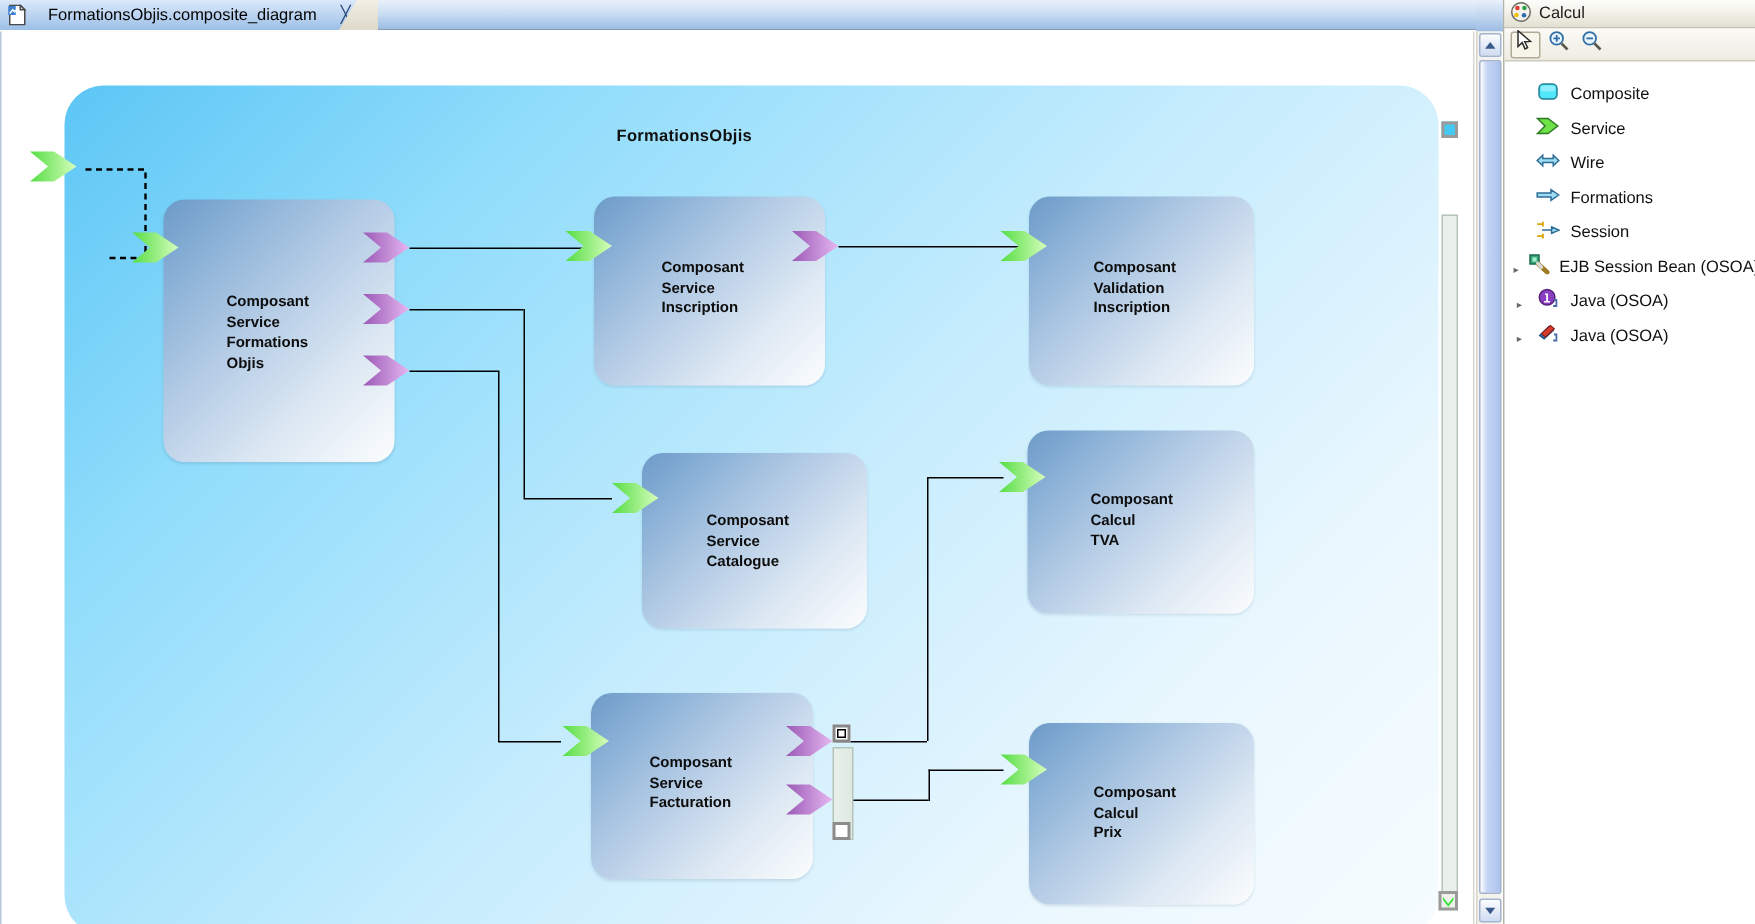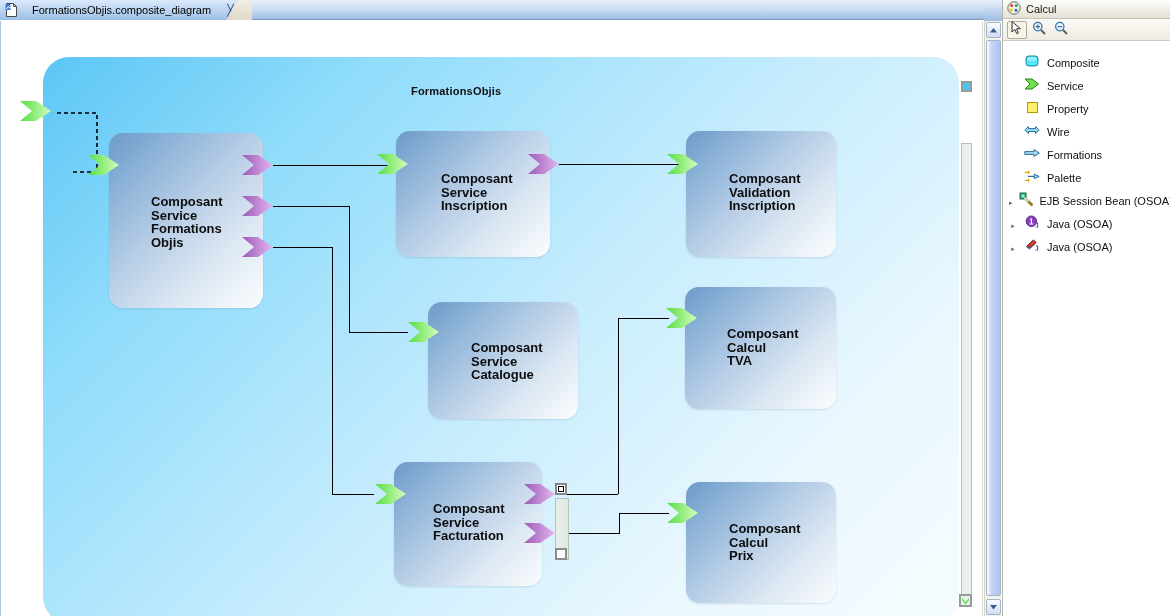--- a/index.html
+++ b/index.html
@@ -76,21 +76,21 @@
 
   
   .comp {
     position: absolute;
     border-radius: 14px;
     background: linear-gradient(135deg, #6d9ac8 0%, #89b0d6 18%, #b6cde6 45%, #dde8f3 72%, #fbfdfe 100%);
     box-shadow: 0 1px 2px rgba(70,100,130,.18);
   }
   .comp-label {
     position: absolute;
-    font-size: 13px; font-weight: bold; color: #0d0d0d;
+    font-size: 10px; font-weight: bold; color: #0d0d0d;
     line-height: 13.5px; white-space: pre-line;
   }
 
   
   .chev { position: absolute; width: 36px; height: 28px; }
   .chev svg { display: block; width: 36px; height: 28px; }
 
   
   .wire { position: absolute; background: #000; }
   .wire.h { height: 1px; }
@@ -428,29 +428,20 @@
         <span class="pal-spacer"></span>
         <span class="pal-icon">
           <svg width="16" height="12" viewBox="0 0 16 12">
             <path d="M1 1 L8 1 L14.5 6 L8 11 L1 11 L6 6 Z" fill="#6fe24a" stroke="#2f7a24" stroke-width="1"></path>
           </svg>
         </span>
         <span class="pal-label">Service</span>
       </div>
 
 
-      <div class="pal-item">
-        <span class="pal-spacer"></span>
-        <span class="pal-icon">
-          <svg width="13" height="13" viewBox="0 0 13 13">
-            <rect x="1.5" y="1.5" width="10" height="10" fill="#ffef6b" stroke="#b39a00" stroke-width="1"></rect>
-          </svg>
-        </span>
-        <span class="pal-label">Property</span>
-      </div>
 
       <div class="pal-item">
         <span class="pal-spacer"></span>
         <span class="pal-icon">
           <svg width="16" height="12" viewBox="0 0 16 12">
             <path d="M4.5 2.5 L0.8 6 L4.5 9.5 L4.5 7.4 L11.5 7.4 L11.5 9.5 L15.2 6 L11.5 2.5 L11.5 4.6 L4.5 4.6 Z" fill="#9ddcf2" stroke="#2e6e96" stroke-width="1"></path>
           </svg>
         </span>
         <span class="pal-label">Wire</span>
       </div>
@@ -467,21 +458,21 @@
 
       <div class="pal-item">
         <span class="pal-spacer"></span>
         <span class="pal-icon">
           <svg width="16" height="13" viewBox="0 0 16 13">
             <path d="M0.8 2.4 L4.6 2.4 M4.6 0.8 L4.6 4" stroke="#d8a400" stroke-width="1.2"></path>
             <path d="M0.8 10.4 L4.6 10.4 M4.6 8.8 L4.6 12" stroke="#d8a400" stroke-width="1.2"></path>
             <path d="M4 6.4 L10.4 6.4 L10.4 4.3 L15.2 6.4 L10.4 8.6 L10.4 6.4 Z" fill="#9ddcf2" stroke="#2e6e96" stroke-width="1"></path>
           </svg>
         </span>
-        <span class="pal-label">Palette</span>
+        <span class="pal-label">Session</span>
       </div>
 
       <div class="pal-item">
         <span class="pal-arrow">▸</span>
         <span class="pal-icon">
           <svg width="15" height="14" viewBox="0 0 15 14">
             <rect x="1" y="1" width="6" height="6" fill="#3aa87a" stroke="#1d6b4b" stroke-width="1"></rect>
             <rect x="2.6" y="2.6" width="2.8" height="2.8" fill="#9ef0cd"></rect>
             <path d="M6.5 7 L12.5 12.5" stroke="#a07a22" stroke-width="3" stroke-linecap="round"></path>
             <path d="M6.2 6.6 L8.6 9.2" stroke="#d8d8d8" stroke-width="2.4" stroke-linecap="round"></path>

